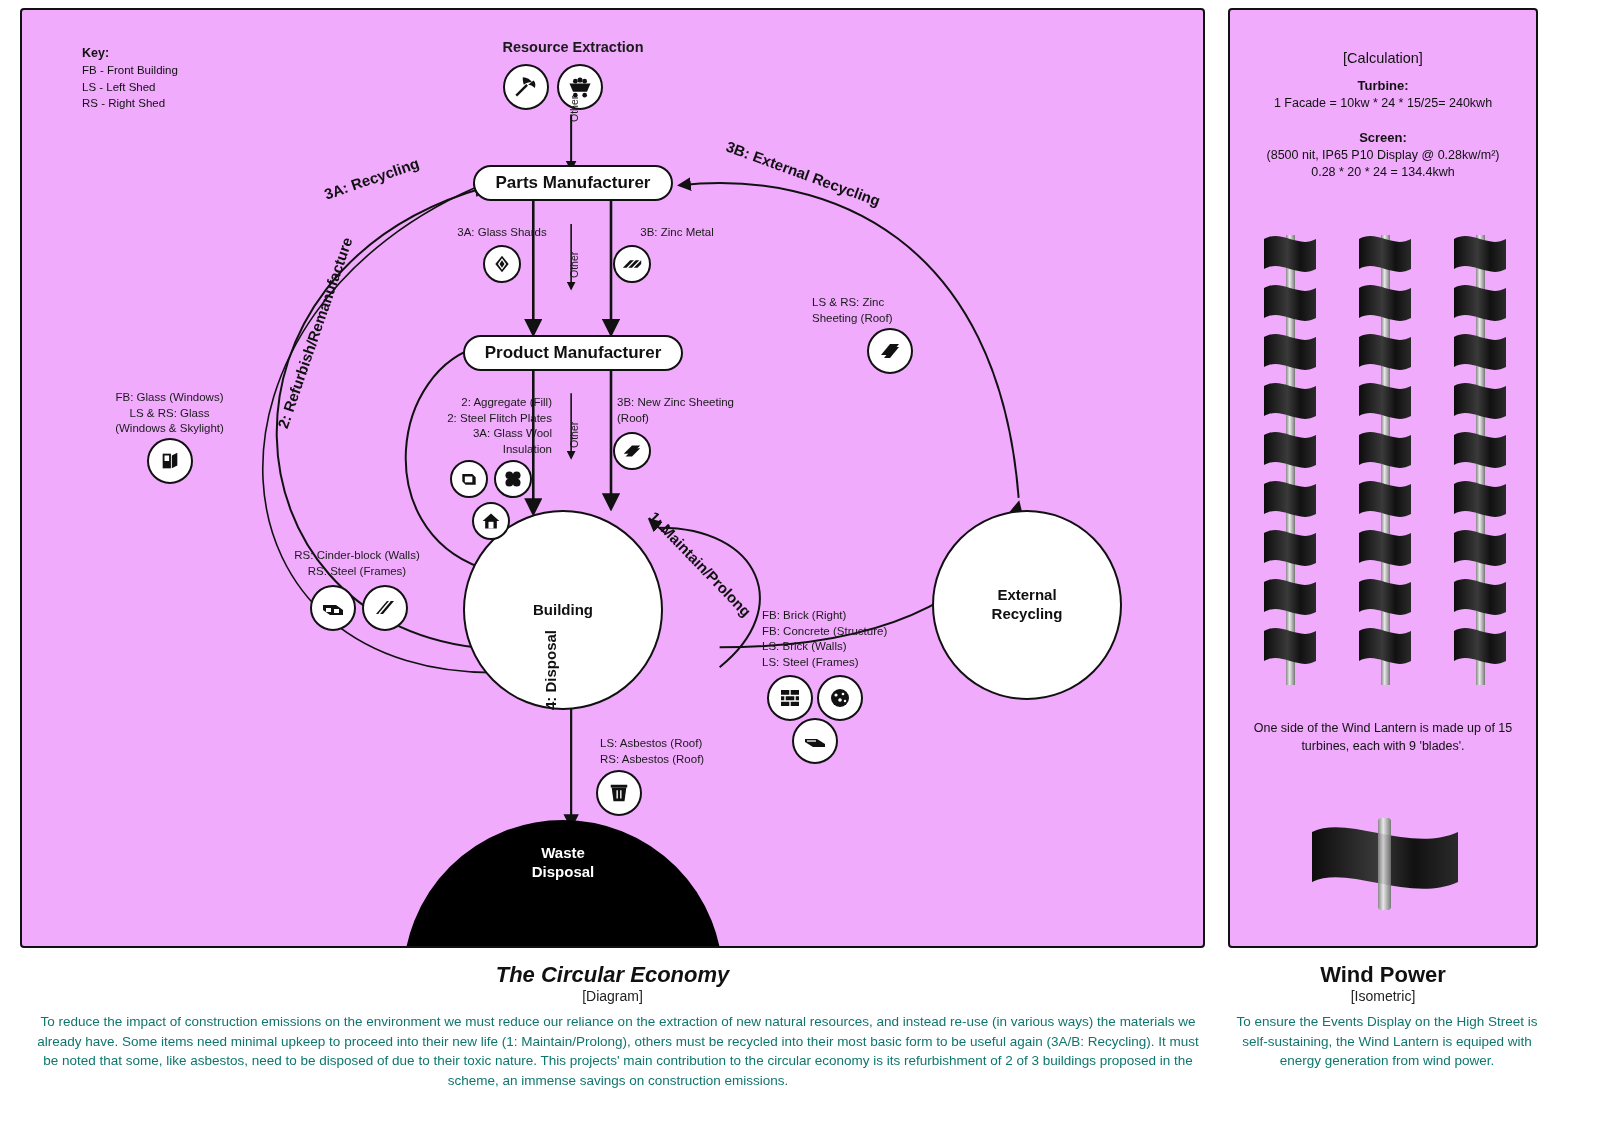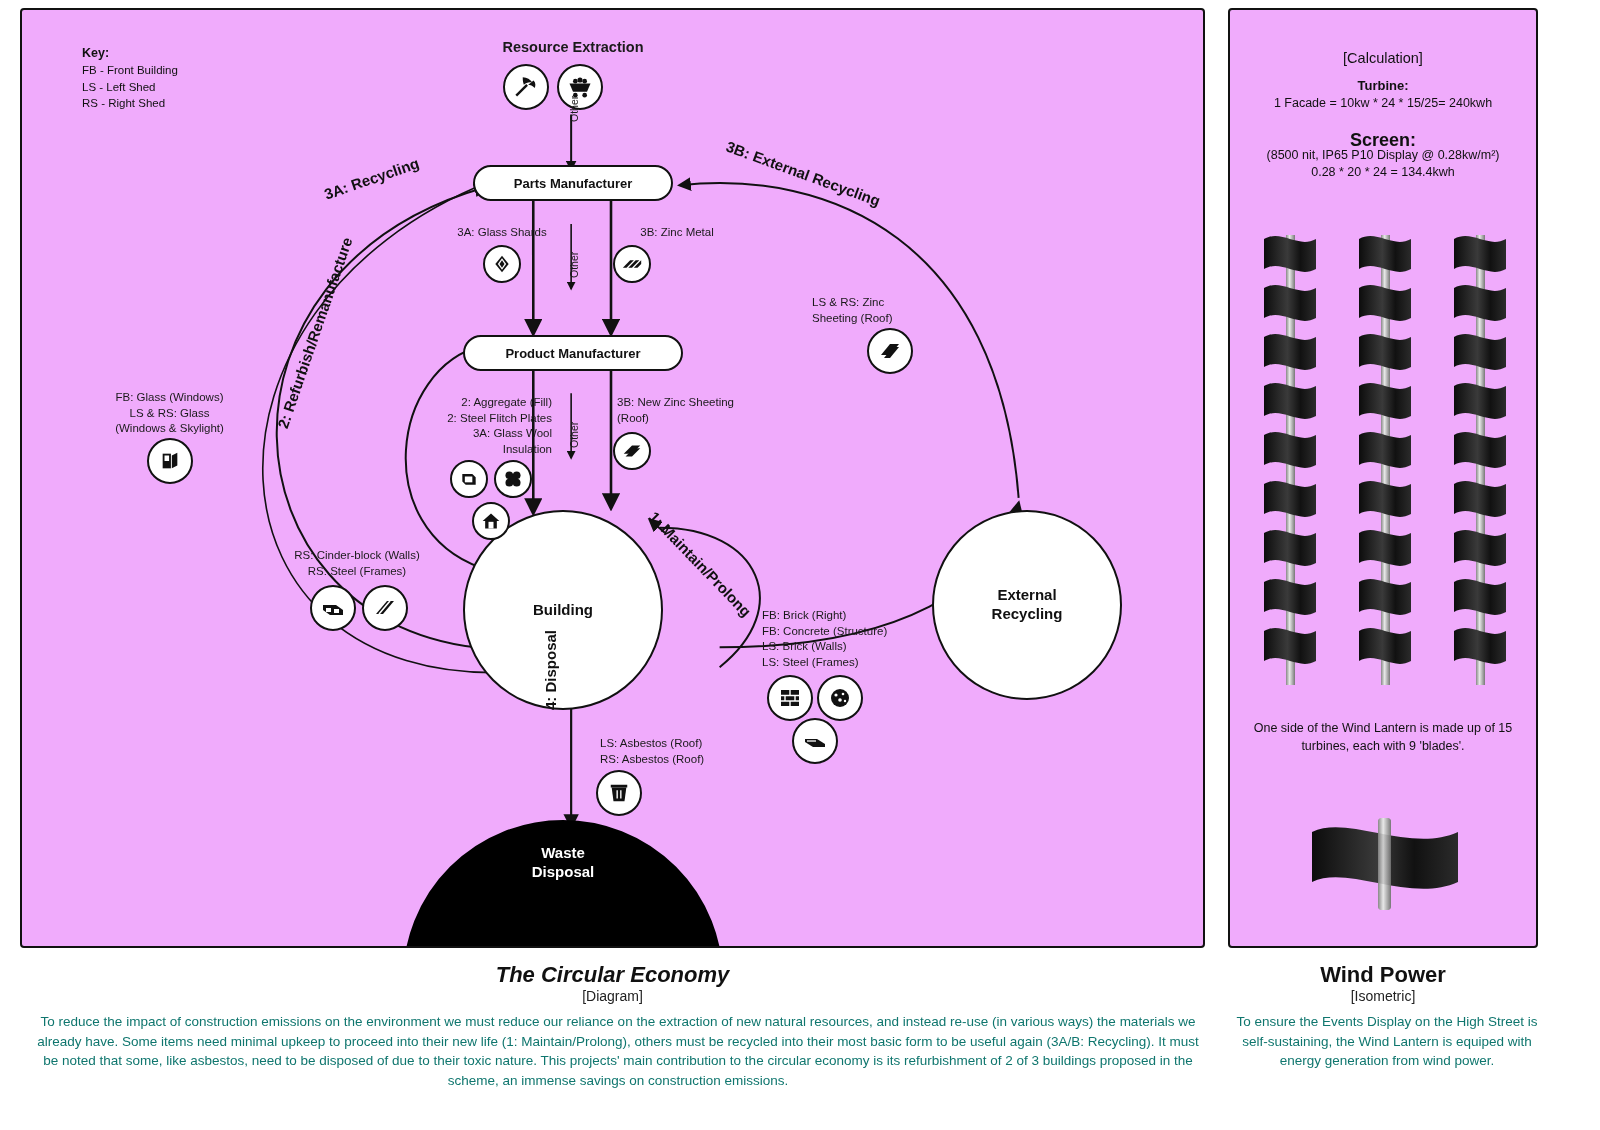--- a/index.html
+++ b/index.html
@@ -37,21 +37,21 @@
 
   
   #key { position:absolute; left:60px; top:34px; font-size:11.5px; line-height:1.45; color:#111; }
   #key .k-title { font-weight:bold; font-size:12.5px; }
 
   
   .pill {
     position:absolute;
     background:#fff; border:2px solid #111; border-radius:18px;
     display:flex; align-items:center; justify-content:center;
-    font-weight:bold; font-size:13px; color:#111;
+    font-weight:bold; font-size:17px; color:#111;
     text-align:center;
   }
   .circle {
     position:absolute;
     background:#fff; border:2px solid #111; border-radius:50%;
     display:flex; align-items:center; justify-content:center;
     font-weight:bold; font-size:15px; color:#111; text-align:center; line-height:1.25;
   }
   .circle.black { background:#000; border-color:#000; color:#fff; }
 
@@ -76,21 +76,21 @@
   .rlbl { position:absolute; font-weight:bold; font-size:15px; color:#111; white-space:nowrap; }
   .tiny-rot { position:absolute; font-size:10.5px; color:#1a1a1a; white-space:nowrap; }
 
   
   .ovl { position:absolute; left:0; top:0; width:100%; height:100%; pointer-events:none; }
 
   
   #calc-title { position:absolute; left:0; right:0; top:40px; text-align:center; font-size:14.5px; color:#111; }
   #turb-h { position:absolute; left:0; right:0; top:68px; text-align:center; font-size:13px; font-weight:bold; }
   #turb-l { position:absolute; left:0; right:0; top:86px; text-align:center; font-size:12.5px; }
-  #scr-h  { position:absolute; left:0; right:0; top:120px; text-align:center; font-size:18px; font-weight:bold; }
+  #scr-h  { position:absolute; left:0; right:0; top:120px; text-align:center; font-size:13px; font-weight:bold; }
   #scr-l1 { position:absolute; left:0; right:0; top:138px; text-align:center; font-size:12.5px; }
   #scr-l2 { position:absolute; left:0; right:0; top:155px; text-align:center; font-size:12.5px; }
   #wind-note { position:absolute; left:16px; right:16px; top:710px; text-align:center; font-size:12.5px; line-height:1.4; }
   #turbine-field { position:absolute; left:8px; top:215px; width:294px; height:470px; }
   #blade-detail { position:absolute; left:60px; top:800px; width:190px; height:110px; }
 </style>
 </head>
 <body>
 
 <div class="page">

